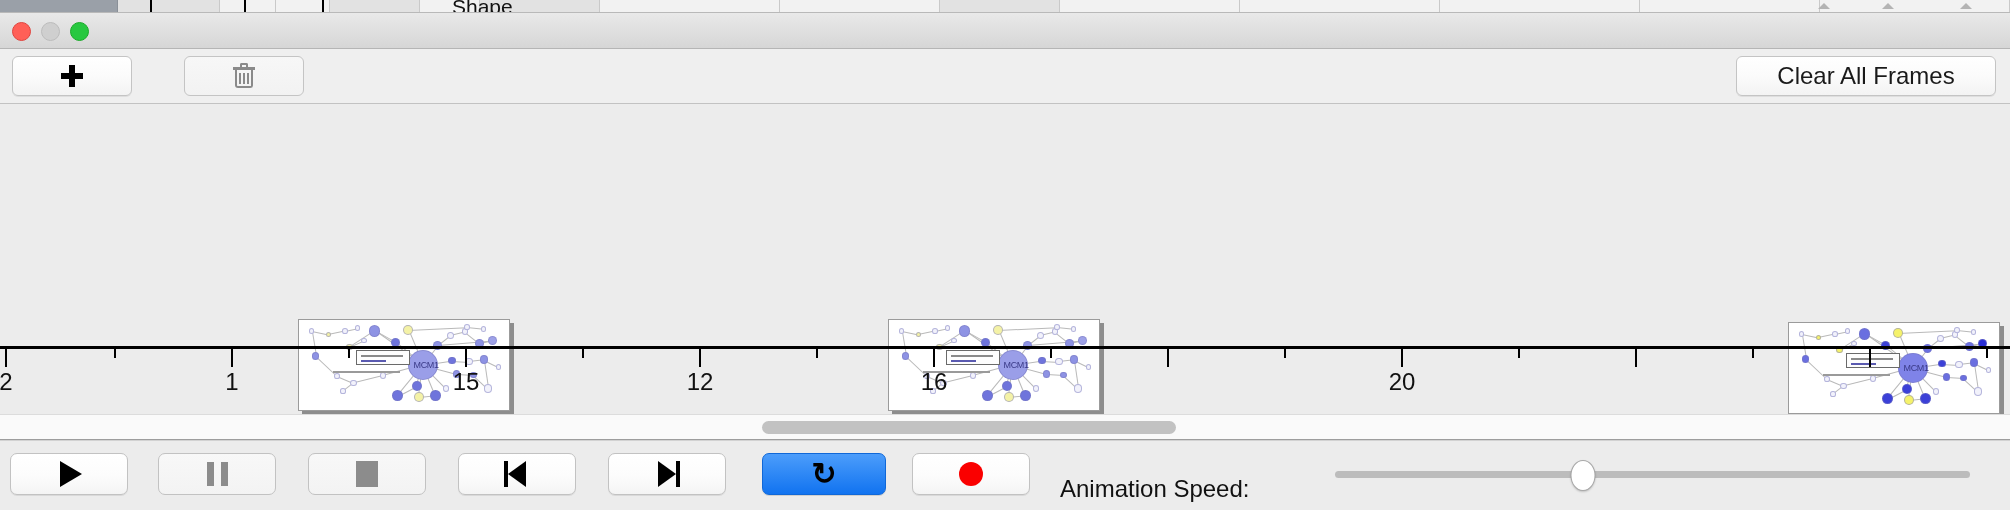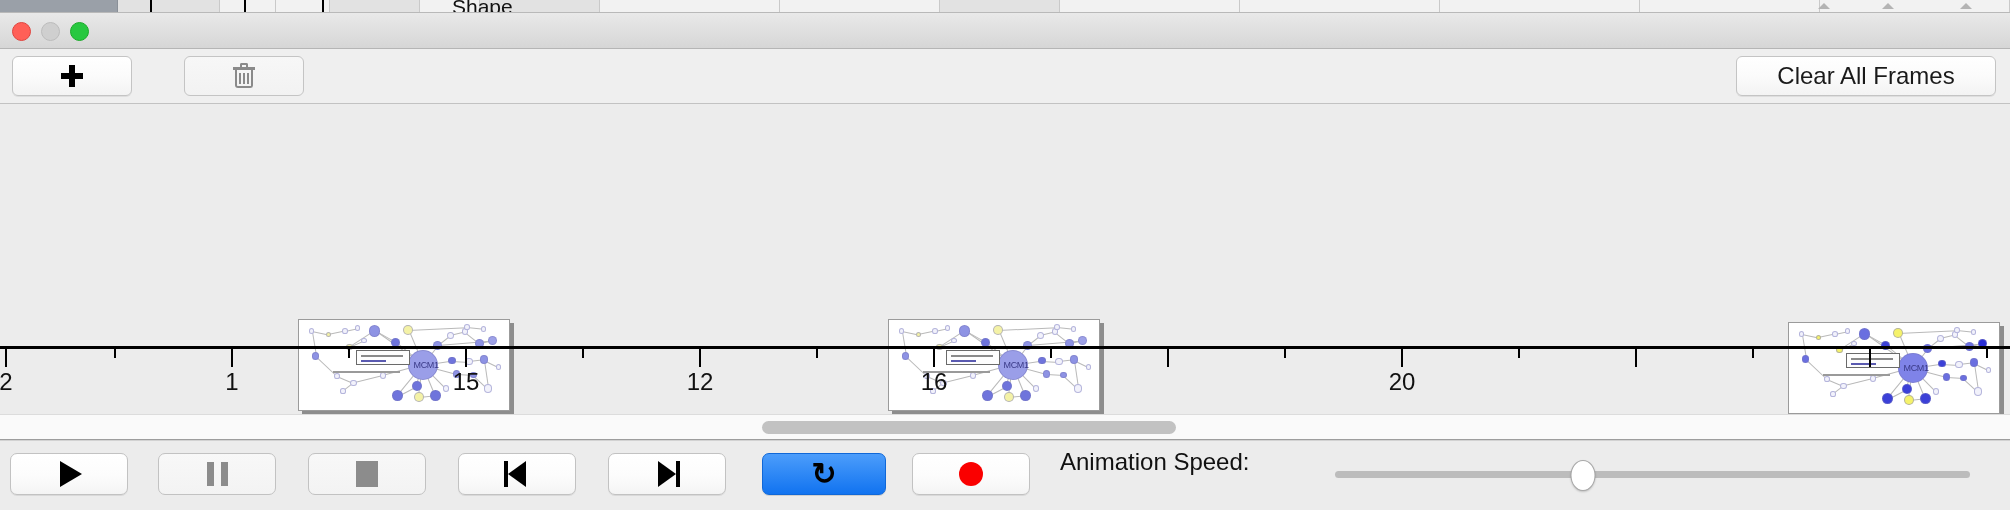--- a/index.html
+++ b/index.html
@@ -369,21 +369,21 @@
     font-weight: bold;
   }
   .gl-rec {
     width: 24px; height: 24px;
     border-radius: 50%;
     background: #fa0000;
   }
 
   .speed-label {
     position: absolute;
-    top: 7px;
+    top: 34px;
     font-size: 24px;
     color: #111;
     font-family: "Liberation Sans", sans-serif;
     white-space: nowrap;
     text-align: right;
   }
   .slider {
     position: absolute;
     top: 30px;
     height: 7px;

